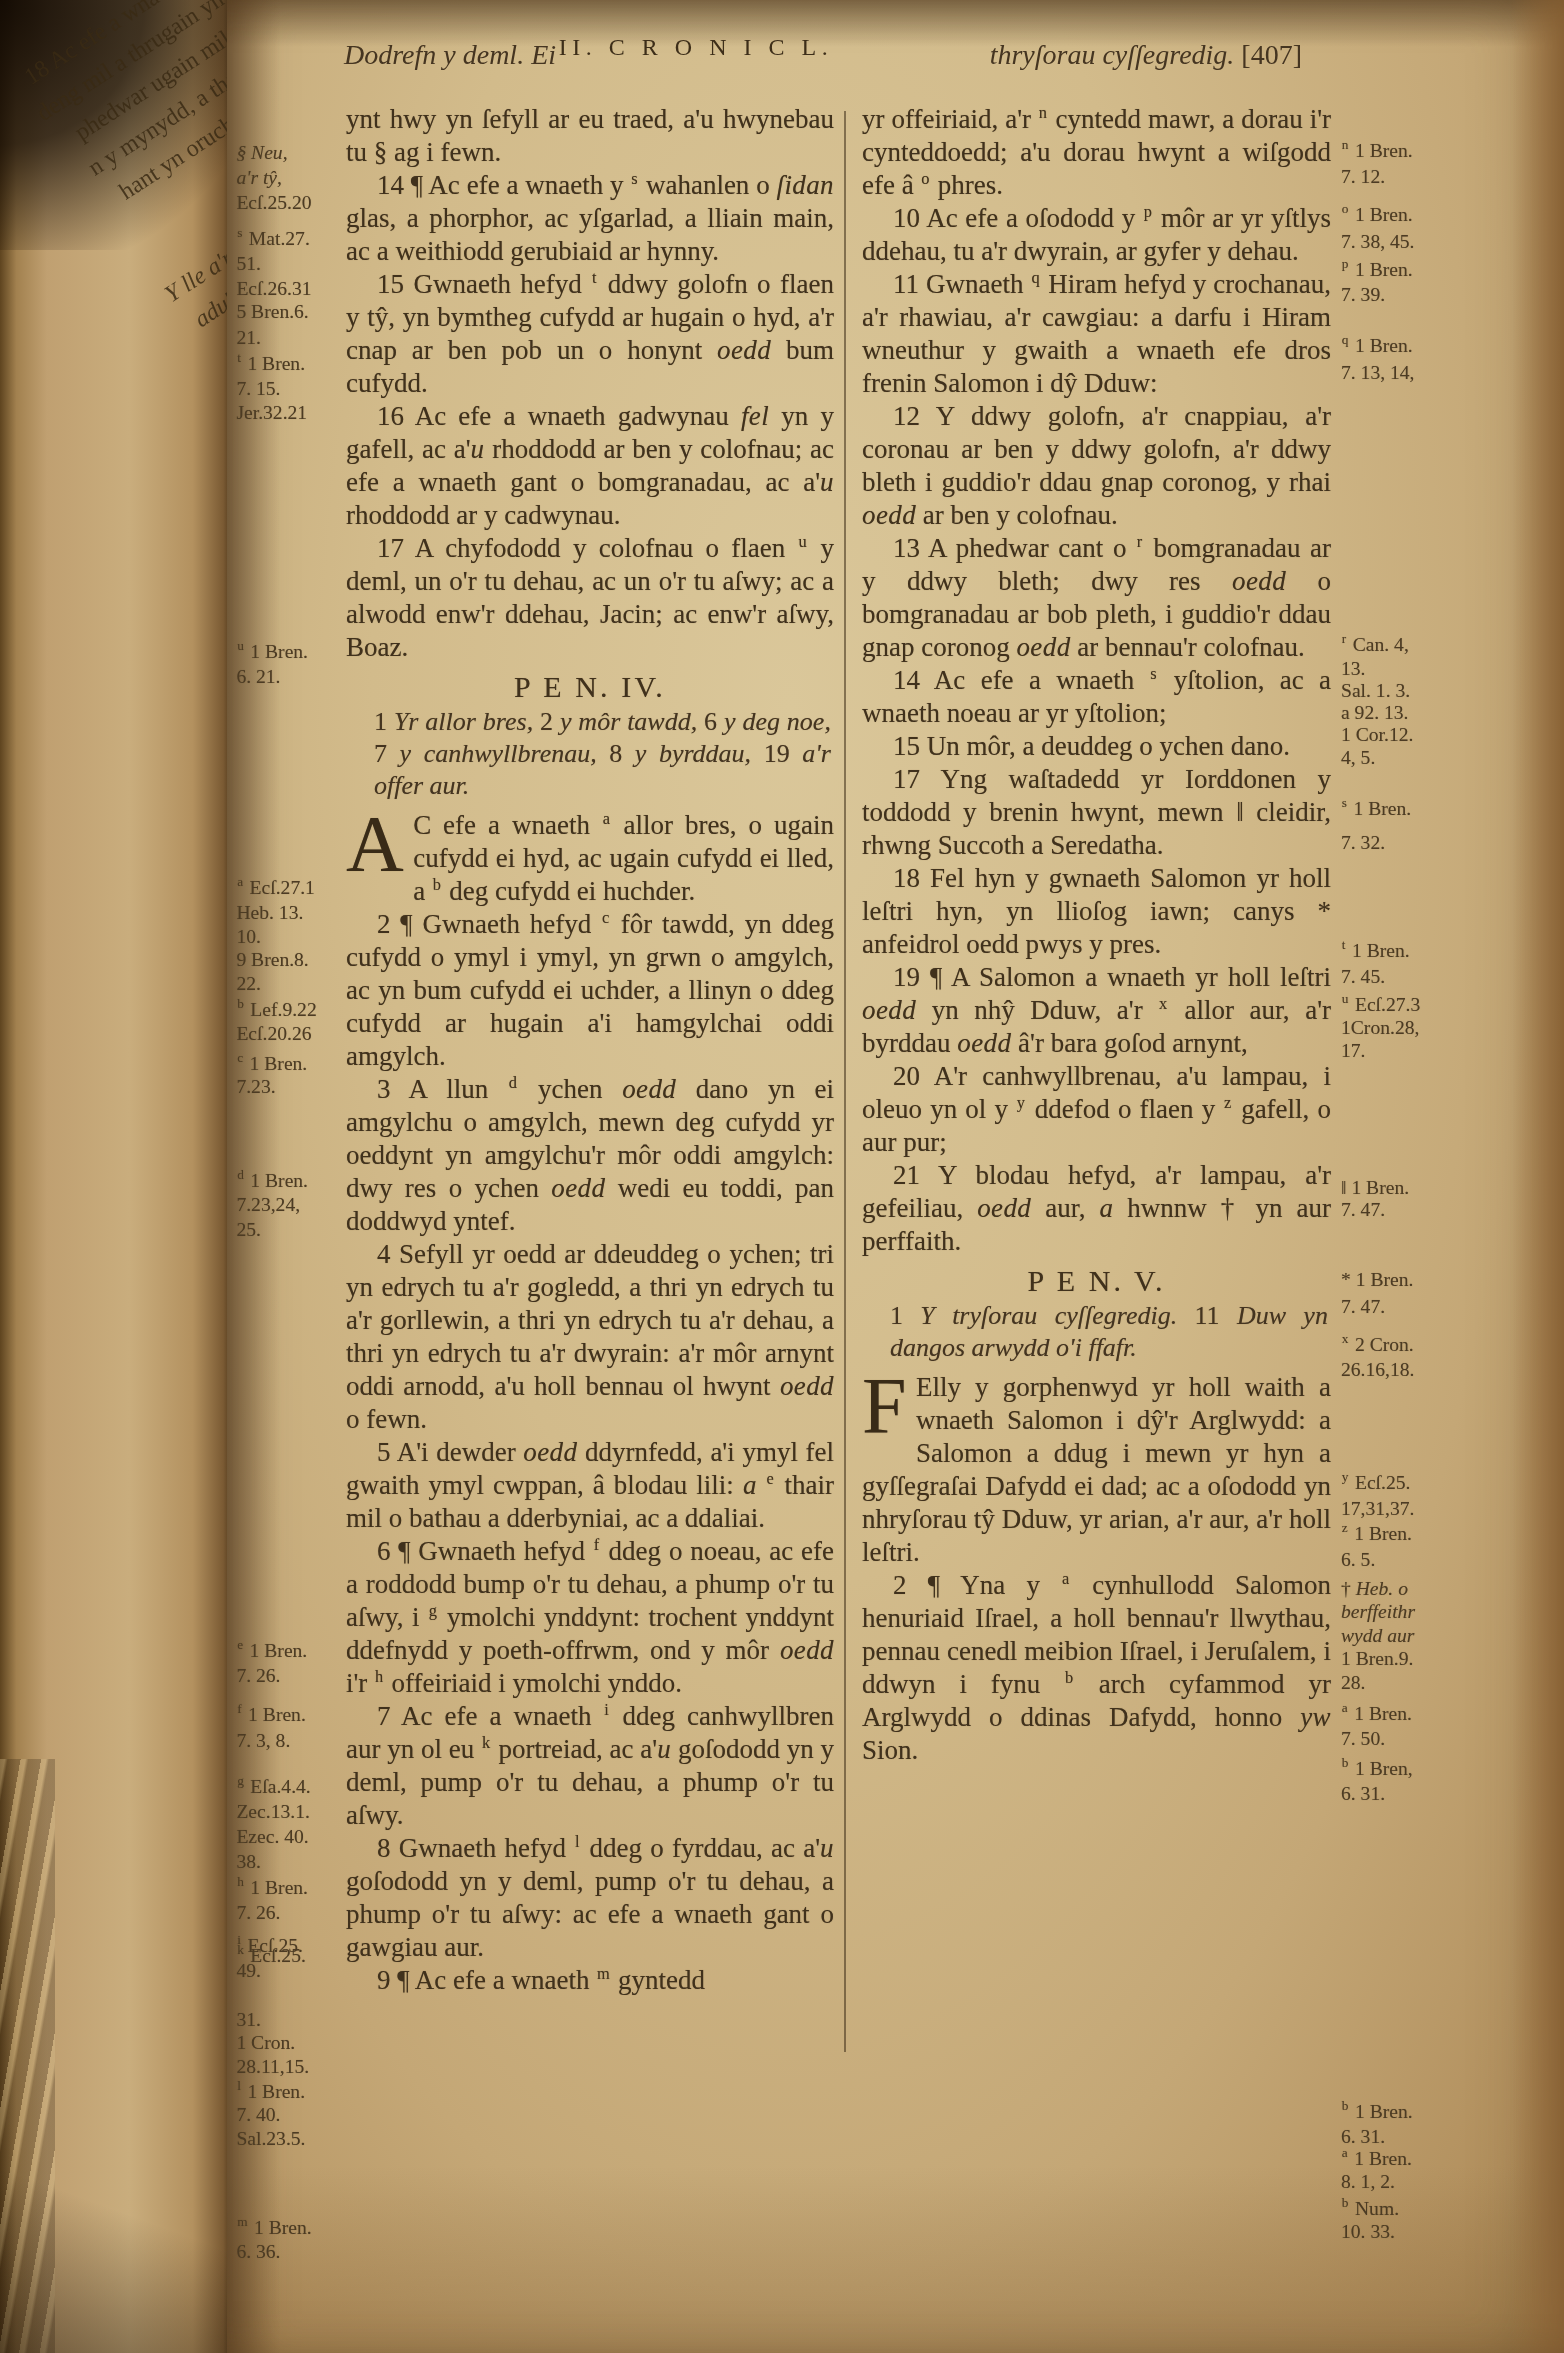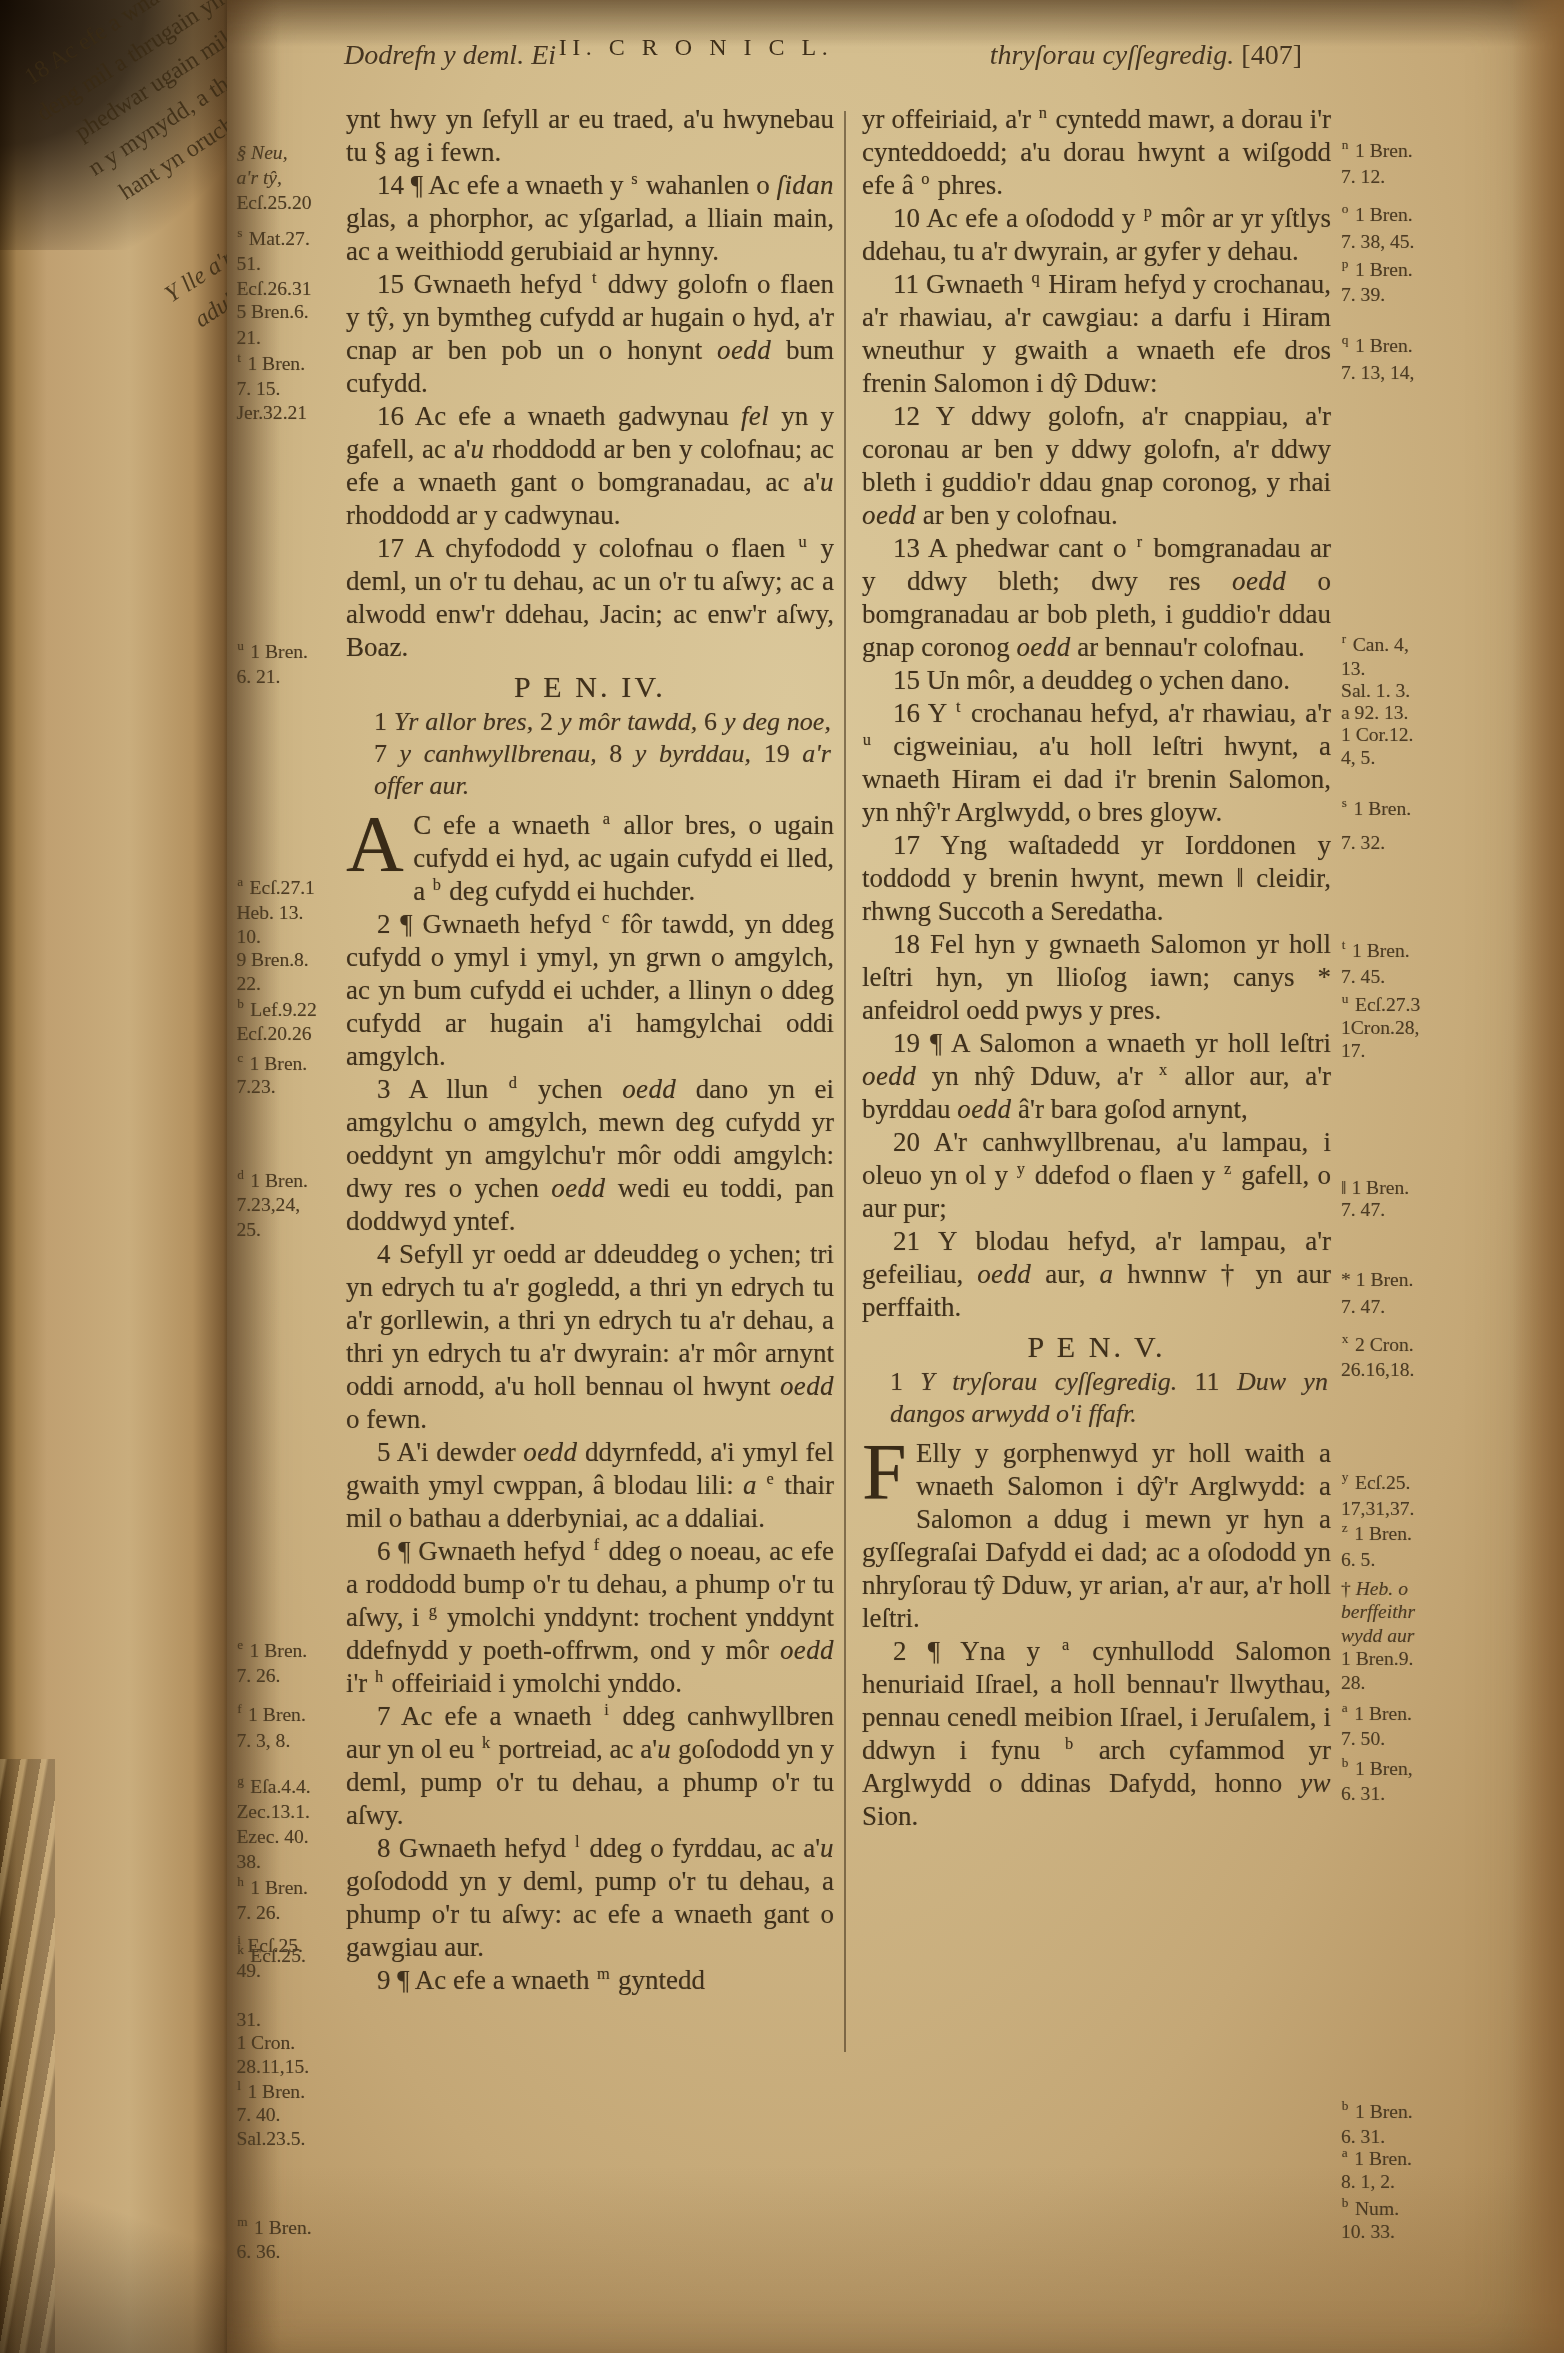--- a/index.html
+++ b/index.html
@@ -200,22 +200,22 @@
       <p class="verse">8 Gwnaeth hefyd <sup>l</sup> ddeg o fyrddau, ac a'<i>u</i> goſododd yn y deml, pump o'r tu dehau, a phump o'r tu aſwy: ac efe a wnaeth gant o gawgiau aur.</p>
       <p class="verse">9 ¶ Ac efe a wnaeth <sup>m</sup> gyntedd</p>
     </div>
   <div class="rule"></div>
   <div class="text-col col-right">
       <p class="verse cont">yr offeiriaid, a'r <sup>n</sup> cyntedd mawr, a dorau i'r cynteddoedd; a'u dorau hwynt a wiſgodd efe â <sup>o</sup> phres.</p>
       <p class="verse">10 Ac efe a oſododd y <sup>p</sup> môr ar yr yſtlys ddehau, tu a'r dwyrain, ar gyfer y dehau.</p>
       <p class="verse">11 Gwnaeth <sup>q</sup> Hiram hefyd y crochanau, a'r rhawiau, a'r cawgiau: a darfu i Hiram wneuthur y gwaith a wnaeth efe dros frenin Salomon i dŷ Dduw:</p>
       <p class="verse">12 Y ddwy golofn, a'r cnappiau, a'r coronau ar ben y ddwy golofn, a'r ddwy bleth i guddio'r ddau gnap coronog, y rhai <i>oedd</i> ar ben y colofnau.</p>
       <p class="verse">13 A phedwar cant o <sup>r</sup> bomgranadau ar y ddwy bleth; dwy res <i>oedd</i> o bomgranadau ar bob pleth, i guddio'r ddau gnap coronog <i>oedd</i> ar bennau'r colofnau.</p>
+      <p class="verse">14 Ac efe a wnaeth <sup>s</sup> yſtolion, ac a wnaeth noeau ar yr yſtolion;</p>
       <p class="verse">15 Un môr, a deuddeg o ychen dano.</p>
-      <p class="verse">16 Y <sup>t</sup> crochanau hefyd, a'r rhawiau, a'r <sup>u</sup> cigweiniau, a'u holl leſtri hwynt, a wnaeth Hiram ei dad i'r brenin Salomon, yn nhŷ'r Arglwydd, o bres gloyw.</p>
       <p class="verse">17 Yng waſtadedd yr Iorddonen y toddodd y brenin hwynt, mewn ‖ cleidir, rhwng Succoth a Seredatha.</p>
       <p class="verse">18 Fel hyn y gwnaeth Salomon yr holl leſtri hyn, yn llioſog iawn; canys * anfeidrol oedd pwys y pres.</p>
       <p class="verse">19 ¶ A Salomon a wnaeth yr holl leſtri <i>oedd</i> yn nhŷ Dduw, a'r <sup>x</sup> allor aur, a'r byrddau <i>oedd</i> â'r bara goſod arnynt,</p>
       <p class="verse">20 A'r canhwyllbrenau, a'u lampau, i oleuo yn ol y <sup>y</sup> ddefod o flaen y <sup>z</sup> gafell, o aur pur;</p>
       <p class="verse">21 Y blodau hefyd, a'r lampau, a'r gefeiliau, <i>oedd</i> aur, <i>a</i> hwnnw † yn aur perffaith.</p>
       <div class="pen-heading">P E N.  V.</div>
       <div class="argument"><span class="up">1</span> Y tryſorau cyſſegredig. <span class="up">11</span> Duw yn dangos arwydd o'i ffafr.</div>
       <p class="verse dropcap"><span class="initial">F</span>Elly y gorphenwyd yr holl waith a wnaeth Salomon i dŷ'r Arglwydd: a Salomon a ddug i mewn yr hyn a gyſſegraſai Dafydd ei dad; ac a oſododd yn nhryſorau tŷ Dduw, yr arian, a'r aur, a'r holl leſtri.</p>
       <p class="verse">2 ¶ Yna y <sup>a</sup> cynhullodd Salomon henuriaid Iſrael, a holl bennau'r llwythau, pennau cenedl meibion Iſrael, i Jeruſalem, i ddwyn i fynu <sup>b</sup> arch cyfammod yr Arglwydd o ddinas Dafydd, honno <i>yw</i> Sion.</p>
     </div>

